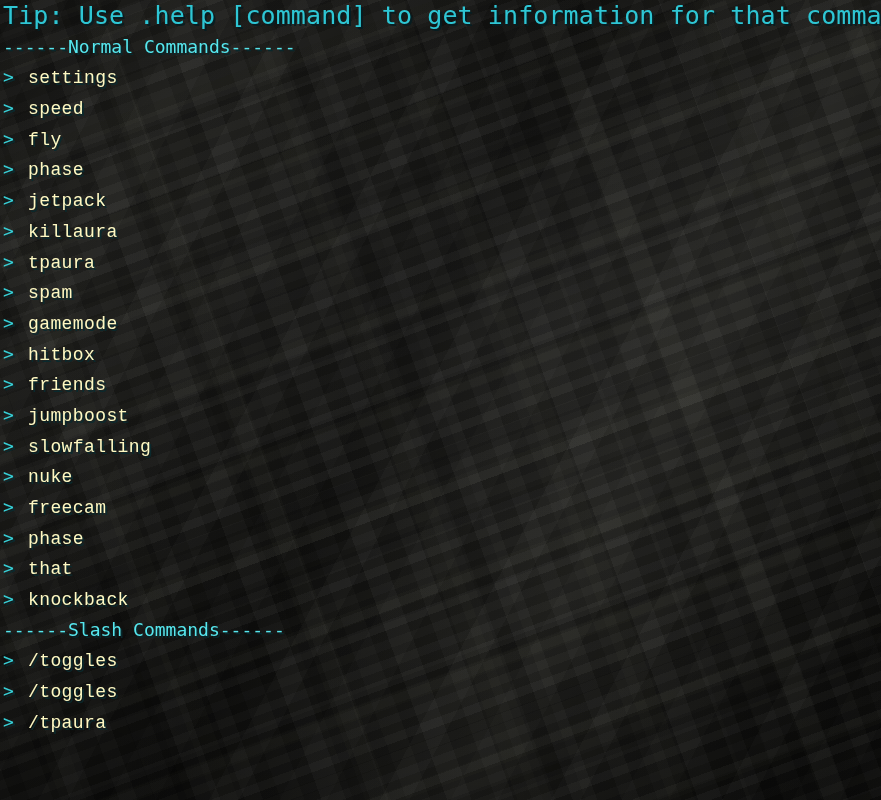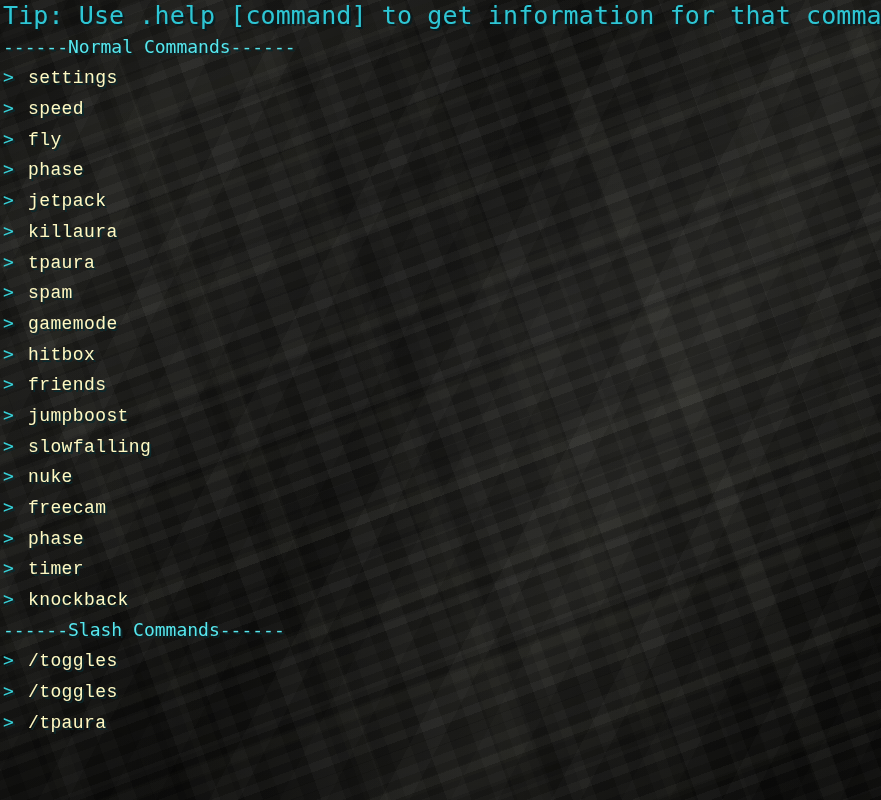--- a/index.html
+++ b/index.html
@@ -222,21 +222,21 @@
       <div class="chat-line cmd"><span class="arrow">&gt;</span><span class="cmd-label">tpaura</span></div>
       <div class="chat-line cmd"><span class="arrow">&gt;</span><span class="cmd-label">spam</span></div>
       <div class="chat-line cmd"><span class="arrow">&gt;</span><span class="cmd-label">gamemode</span></div>
       <div class="chat-line cmd"><span class="arrow">&gt;</span><span class="cmd-label">hitbox</span></div>
       <div class="chat-line cmd"><span class="arrow">&gt;</span><span class="cmd-label">friends</span></div>
       <div class="chat-line cmd"><span class="arrow">&gt;</span><span class="cmd-label">jumpboost</span></div>
       <div class="chat-line cmd"><span class="arrow">&gt;</span><span class="cmd-label">slowfalling</span></div>
       <div class="chat-line cmd"><span class="arrow">&gt;</span><span class="cmd-label">nuke</span></div>
       <div class="chat-line cmd"><span class="arrow">&gt;</span><span class="cmd-label">freecam</span></div>
       <div class="chat-line cmd"><span class="arrow">&gt;</span><span class="cmd-label">phase</span></div>
-      <div class="chat-line cmd"><span class="arrow">&gt;</span><span class="cmd-label">timer</span></div>
+      <div class="chat-line cmd"><span class="arrow">&gt;</span><span class="cmd-label">that</span></div>
       <div class="chat-line cmd"><span class="arrow">&gt;</span><span class="cmd-label">knockback</span></div>
       <div class="chat-line divider">------Slash Commands------</div>
       <div class="chat-line cmd"><span class="arrow">&gt;</span><span class="cmd-label">/toggles</span></div>
       <div class="chat-line cmd"><span class="arrow">&gt;</span><span class="cmd-label">/toggles</span></div>
       <div class="chat-line cmd"><span class="arrow">&gt;</span><span class="cmd-label">/tpaura</span></div>
     </div>
 
 </div>
 
 </body></html>

